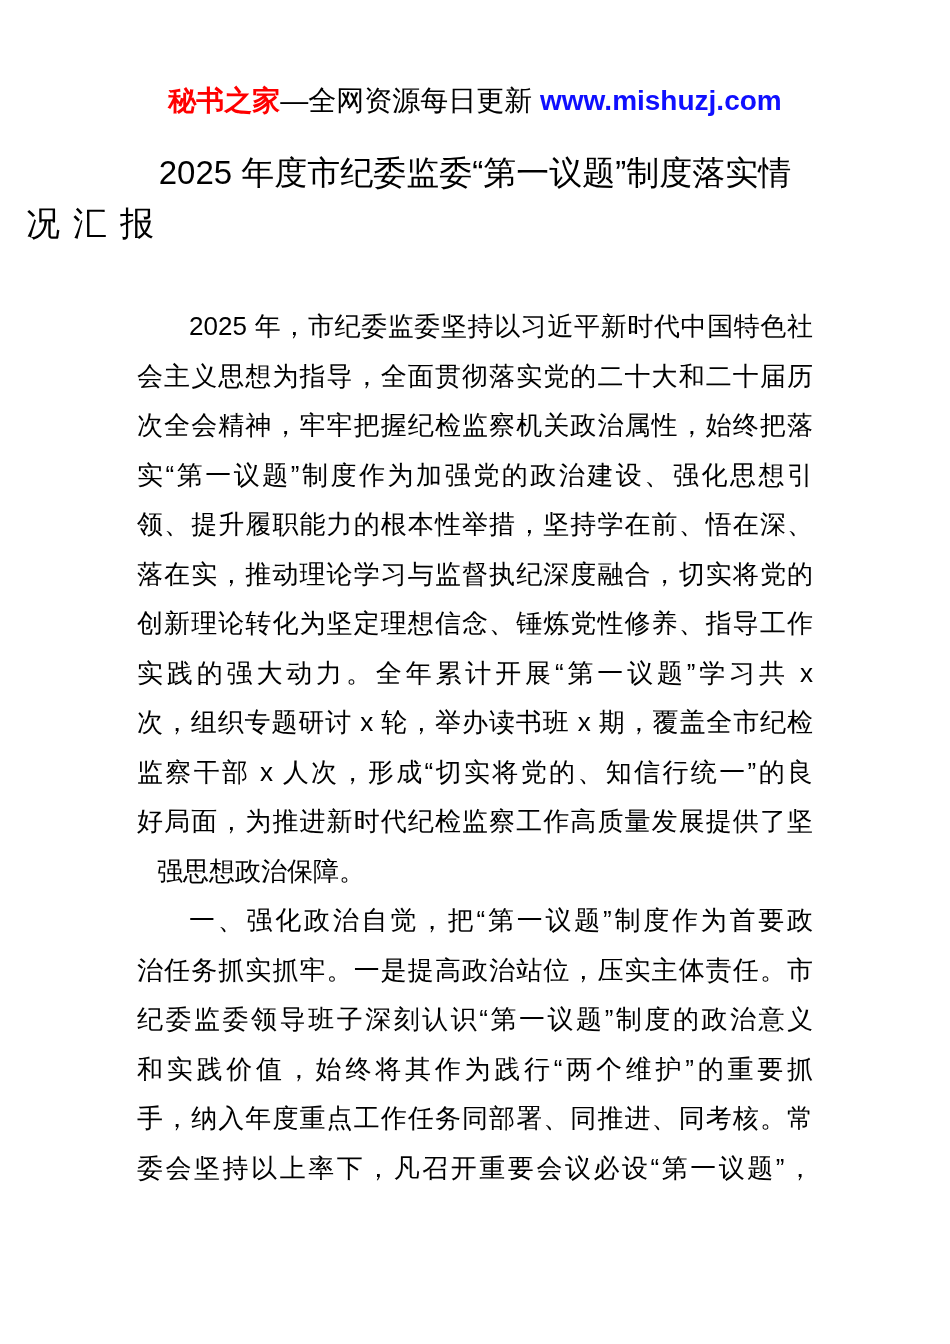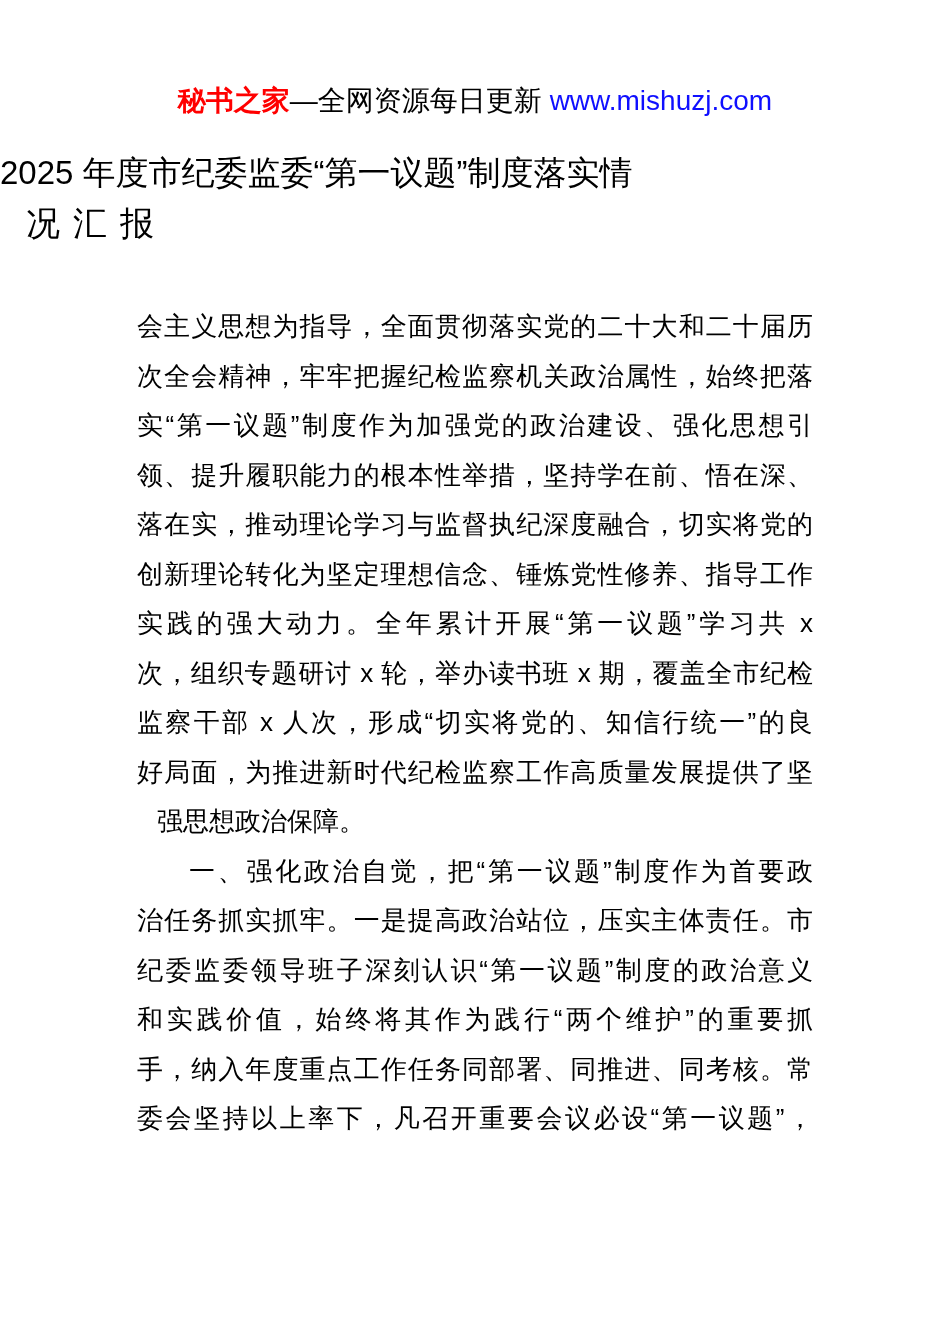--- a/index.html
+++ b/index.html
@@ -31,21 +31,21 @@
     font-weight: normal;
     color: #000000;
   }
   .site-url {
     font-weight: normal;
   }
   .doc-title-line1 {
     margin-top: 28px;
     font-size: 33px;
     line-height: 50px;
-    text-align: left;
+    text-align: center;
     white-space: nowrap;
     font-weight: 400;
   }
   .doc-title-line2 {
     font-size: 34px;
     line-height: 50px;
     text-align: left;
     white-space: nowrap;
     letter-spacing: 13px;
     text-indent: 26px;
@@ -75,29 +75,30 @@
     text-align-last: left;
     margin-left: 20px;
   }
 </style>
 </head>
 <body>
 
 <div class="page">
 
   <div class="header-line">
-    <span class="site-name" style="color: rgb(255, 0, 0);">秘书之家</span><span class="tagline" style="color: rgb(0, 0, 0);">—全网资源每日更新 </span><span class="site-url" style="color: rgb(15, 15, 255);">www.mishuzj.com</span>
+    <span class="site-name" style="color: rgb(255, 0, 0);">秘书之家</span><span class="tagline" style="color: rgb(0, 0, 0);">—全网资源每日更新 </span><span class="site-url" style="color: rgb(15, 15, 255); font-weight: bold;">www.mishuzj.com</span>
   </div>
 
   <div class="doc-title-line1">2025 年度市纪委监委“第一议题”制度落实情</div>
   <div class="doc-title-line2">况汇报</div>
 
   <div class="content">
     <div class="bodytext">
         <div class="para">
+          <div class="line first">2025 年，市纪委监委坚持以习近平新时代中国特色社</div>
           <div class="line">会主义思想为指导，全面贯彻落实党的二十大和二十届历</div>
           <div class="line">次全会精神，牢牢把握纪检监察机关政治属性，始终把落</div>
           <div class="line">实“第一议题”制度作为加强党的政治建设、强化思想引</div>
           <div class="line">领、提升履职能力的根本性举措，坚持学在前、悟在深、</div>
           <div class="line">落在实，推动理论学习与监督执纪深度融合，切实将党的</div>
           <div class="line">创新理论转化为坚定理想信念、锤炼党性修养、指导工作</div>
           <div class="line">实践的强大动力。全年累计开展“第一议题”学习共 x</div>
           <div class="line">次，组织专题研讨 x 轮，举办读书班 x 期，覆盖全市纪检</div>
           <div class="line">监察干部 x 人次，形成“切实将党的、知信行统一”的良</div>
           <div class="line">好局面，为推进新时代纪检监察工作高质量发展提供了坚</div>

